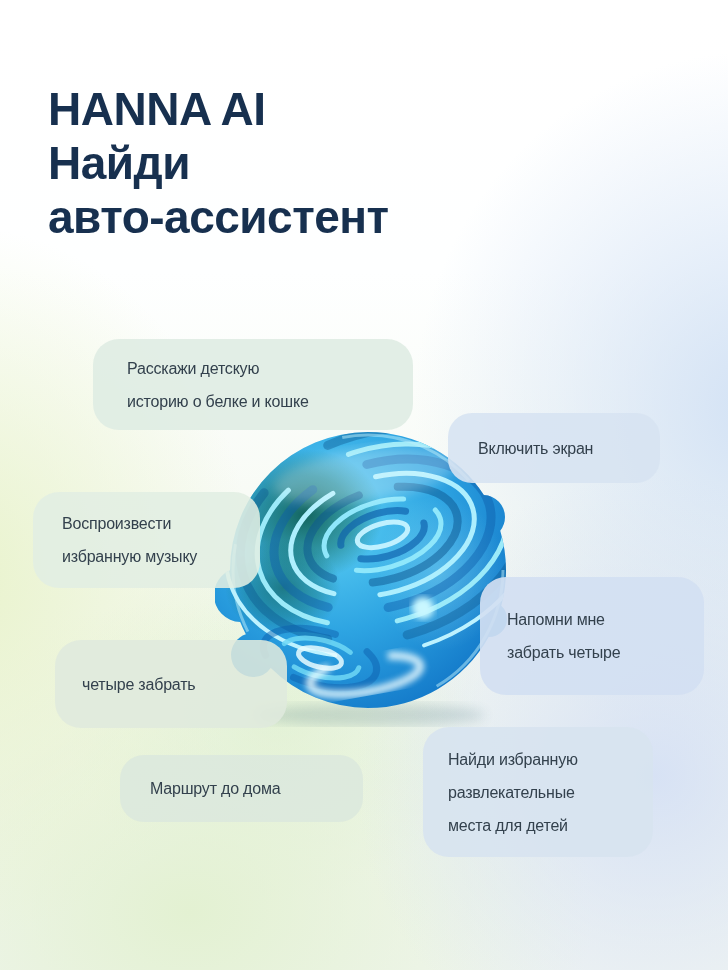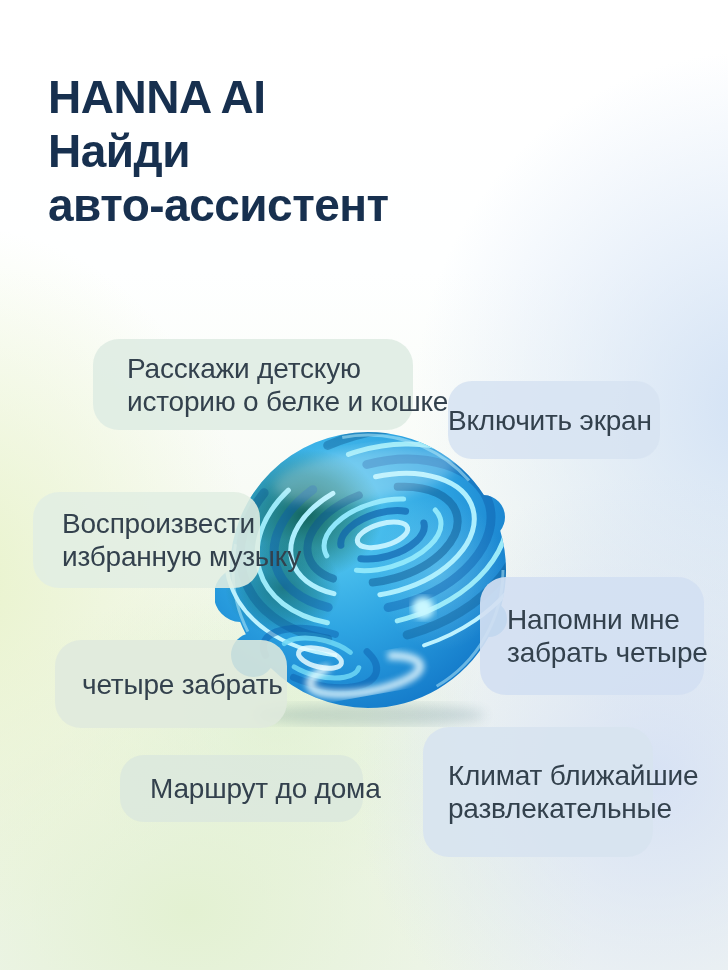--- a/index.html
+++ b/index.html
@@ -9,40 +9,40 @@
     overflow:hidden;
     font-family:"Liberation Sans", sans-serif;
     background:
       radial-gradient(430px 430px at 90% 80%, rgba(210,222,245,0.85) 0%, rgba(210,222,245,0) 70%),
       radial-gradient(520px 540px at 104% 42%, #d3e2f5 0%, rgba(211,226,245,0) 66%),
       radial-gradient(450px 540px at -6% 60%, #e9f3cc 0%, rgba(233,243,204,0) 66%),
       radial-gradient(560px 430px at 26% 94%, #e3f1d2 0%, rgba(227,241,210,0) 72%),
       radial-gradient(300px 260px at 38% 74%, rgba(214,238,196,0.55) 0%, rgba(214,238,196,0) 70%),
       linear-gradient(180deg,#ffffff 0%,#feffff 28%,#f5f9f1 62%,#f2f6f2 100%);
   }
-  .title-block{position:absolute;left:48px;top:70px;}
+  .title-block{position:absolute;left:48px;top:82px;}
   .title-line{
     display:block;
     font-size:46px;line-height:54px;font-weight:700;
     color:#17304f;letter-spacing:-0.5px;
   }
   .bubble{
     position:absolute;
     border-radius:26px;
     display:flex;flex-direction:column;justify-content:center;
     box-sizing:border-box;
   }
   .bubble .line{
     display:block;
-    font-size:28px;line-height:33px;
+    font-size:16px;line-height:33px;
     color:#33414d;letter-spacing:-0.2px;
     white-space:nowrap;
   }
   .b-story   {left:93px; top:339px; width:320px;height:91px; padding-left:34px; background:rgba(222,236,227,0.88);}
-  .b-screen  {left:448px;top:381px; width:212px;height:78px; background:rgba(215,227,242,0.90); border-radius:24px;}
+  .b-screen  {left:448px;top:413px; width:212px;height:70px; padding-left:30px; background:rgba(215,227,242,0.90); border-radius:24px;}
   .b-music   {left:33px; top:492px; width:227px;height:96px; padding-left:29px; background:rgba(225,238,226,0.88);}
   .b-reminder{left:480px;top:577px; width:224px;height:118px;padding-left:27px; background:rgba(210,224,242,0.92);}
   .b-climate {left:55px; top:640px; width:232px;height:88px; padding-left:27px; background:rgba(223,233,221,0.88);}
   .b-route   {left:120px;top:755px; width:243px;height:67px; padding-left:30px; background:rgba(219,232,221,0.85); border-radius:24px;}
   .b-places  {left:423px;top:727px; width:230px;height:130px;padding-left:25px; background:rgba(215,227,239,0.90);}
   .orb-wrap{position:absolute;left:215px;top:423px;width:300px;height:304px;}
 </style>
 </head>
 <body>
 
@@ -144,17 +144,18 @@
 
   <div class="bubble b-climate">
     <span class="line">четыре забрать</span>
   </div>
 
   <div class="bubble b-route">
     <span class="line">Маршрут до дома</span>
   </div>
 
   <div class="bubble b-places">
-    <span class="line">Климат ближайшие</span>
+    <span class="line">Найди избранную</span>
     <span class="line">развлекательные</span>
+    <span class="line">места для детей</span>
   </div>
 
 </div>
 
 </body></html>

